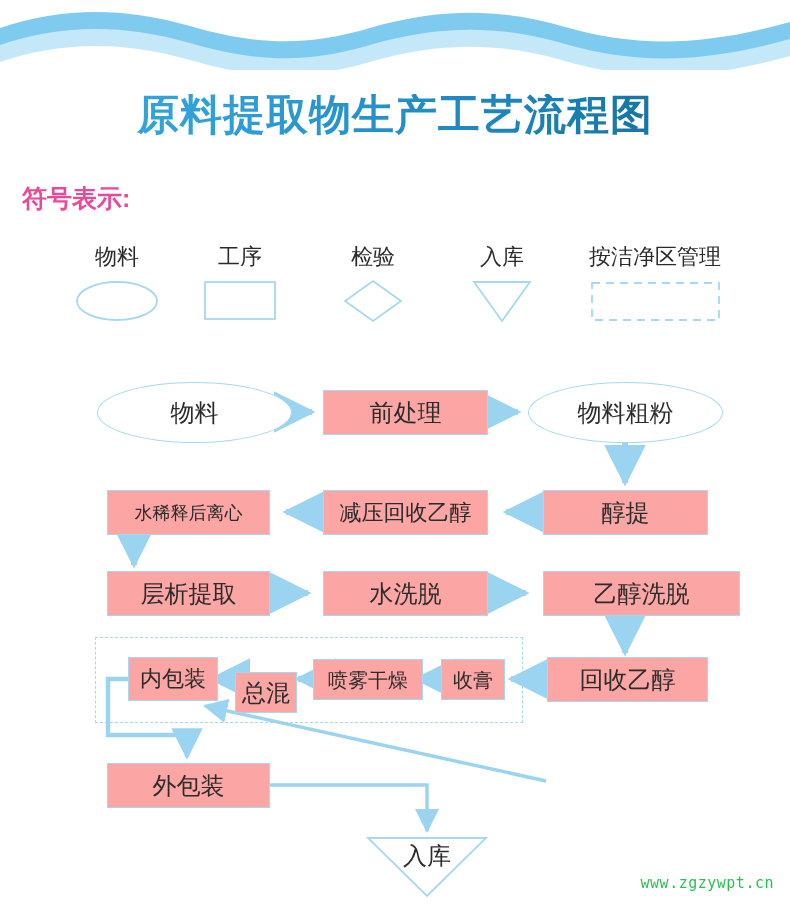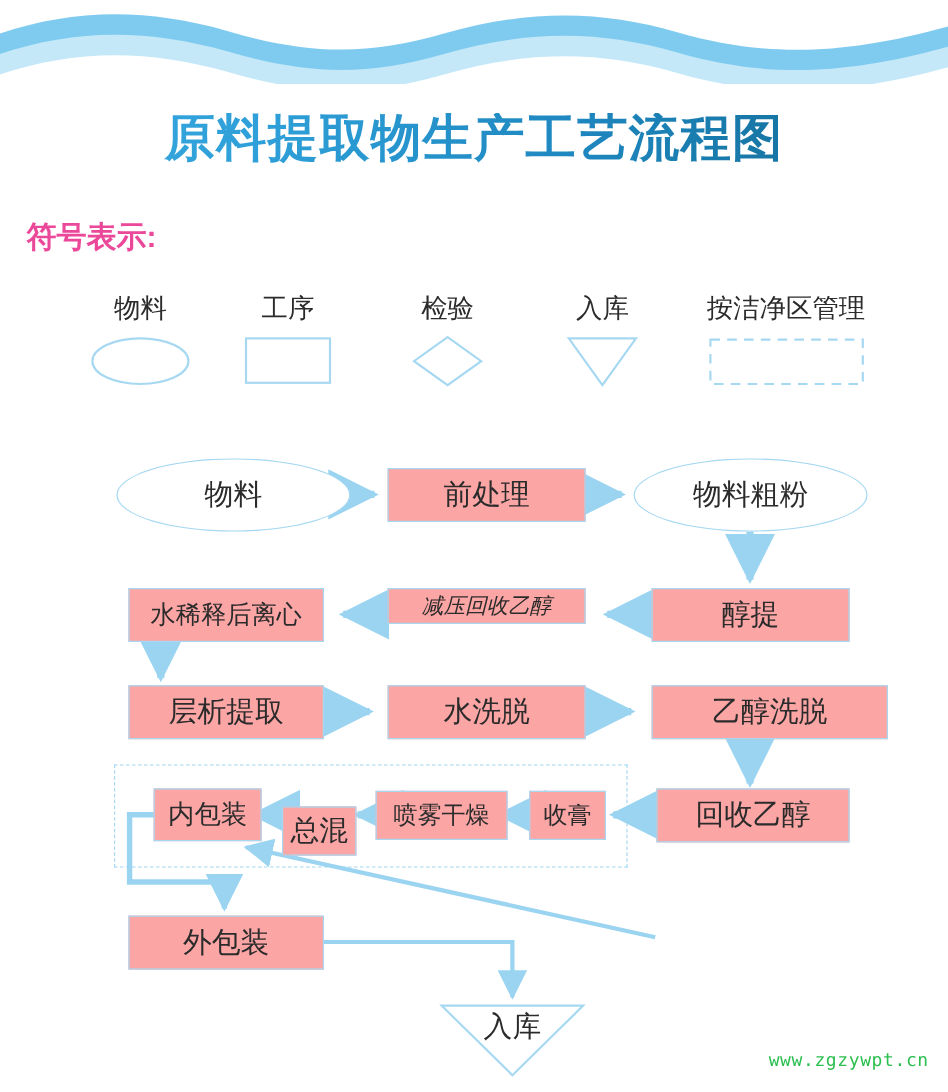--- a/index.html
+++ b/index.html
@@ -191,25 +191,25 @@
   </div>
 
   <div class="node ellipse" style="left:528px;top:382px;width:195px;height:61px;font-size:24px;">
     <span>物料粗粉</span>
   </div>
 
   <div class="node rect" style="left:543px;top:490px;width:165px;height:45px;font-size:24px;">
     <span>醇提</span>
   </div>
 
-  <div class="node rect" style="left:323px;top:490px;width:165px;height:30px;font-size:18px;font-style:italic;">
+  <div class="node rect" style="left:323px;top:490px;width:165px;height:45px;font-size:22px;">
     <span>减压回收乙醇</span>
   </div>
 
-  <div class="node rect" style="left:107px;top:490px;width:163px;height:45px;font-size:21px;">
+  <div class="node rect" style="left:107px;top:490px;width:163px;height:45px;font-size:18px;">
     <span>水稀释后离心</span>
   </div>
 
   <div class="node rect" style="left:107px;top:571px;width:163px;height:45px;font-size:24px;">
     <span>层析提取</span>
   </div>
 
   <div class="node rect" style="left:323px;top:571px;width:165px;height:45px;font-size:24px;">
     <span>水洗脱</span>
   </div>

